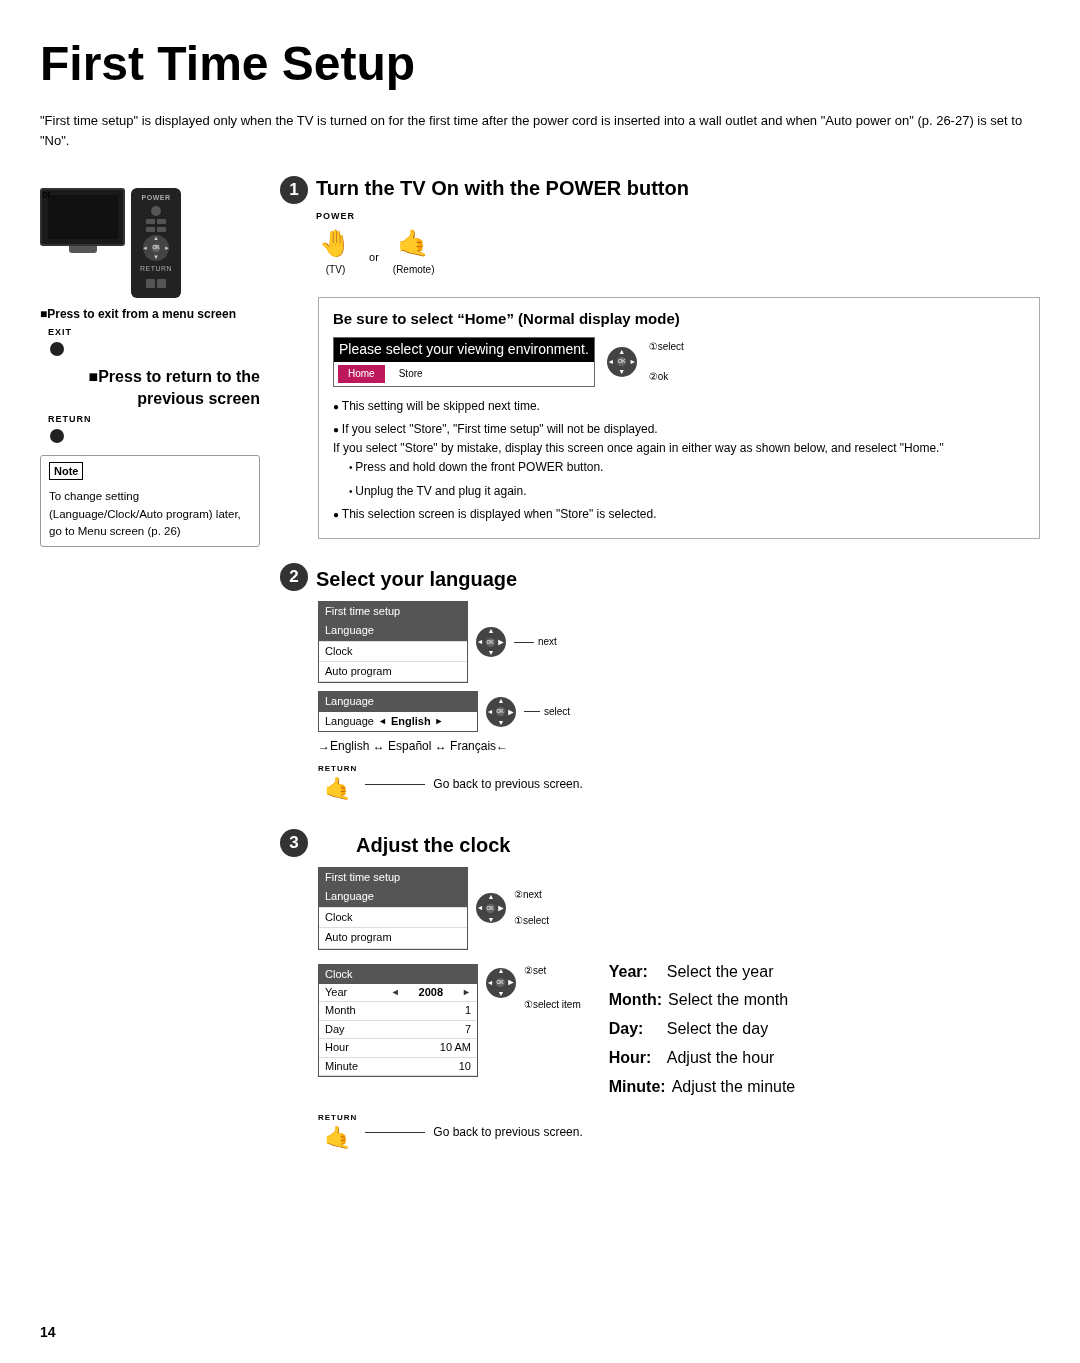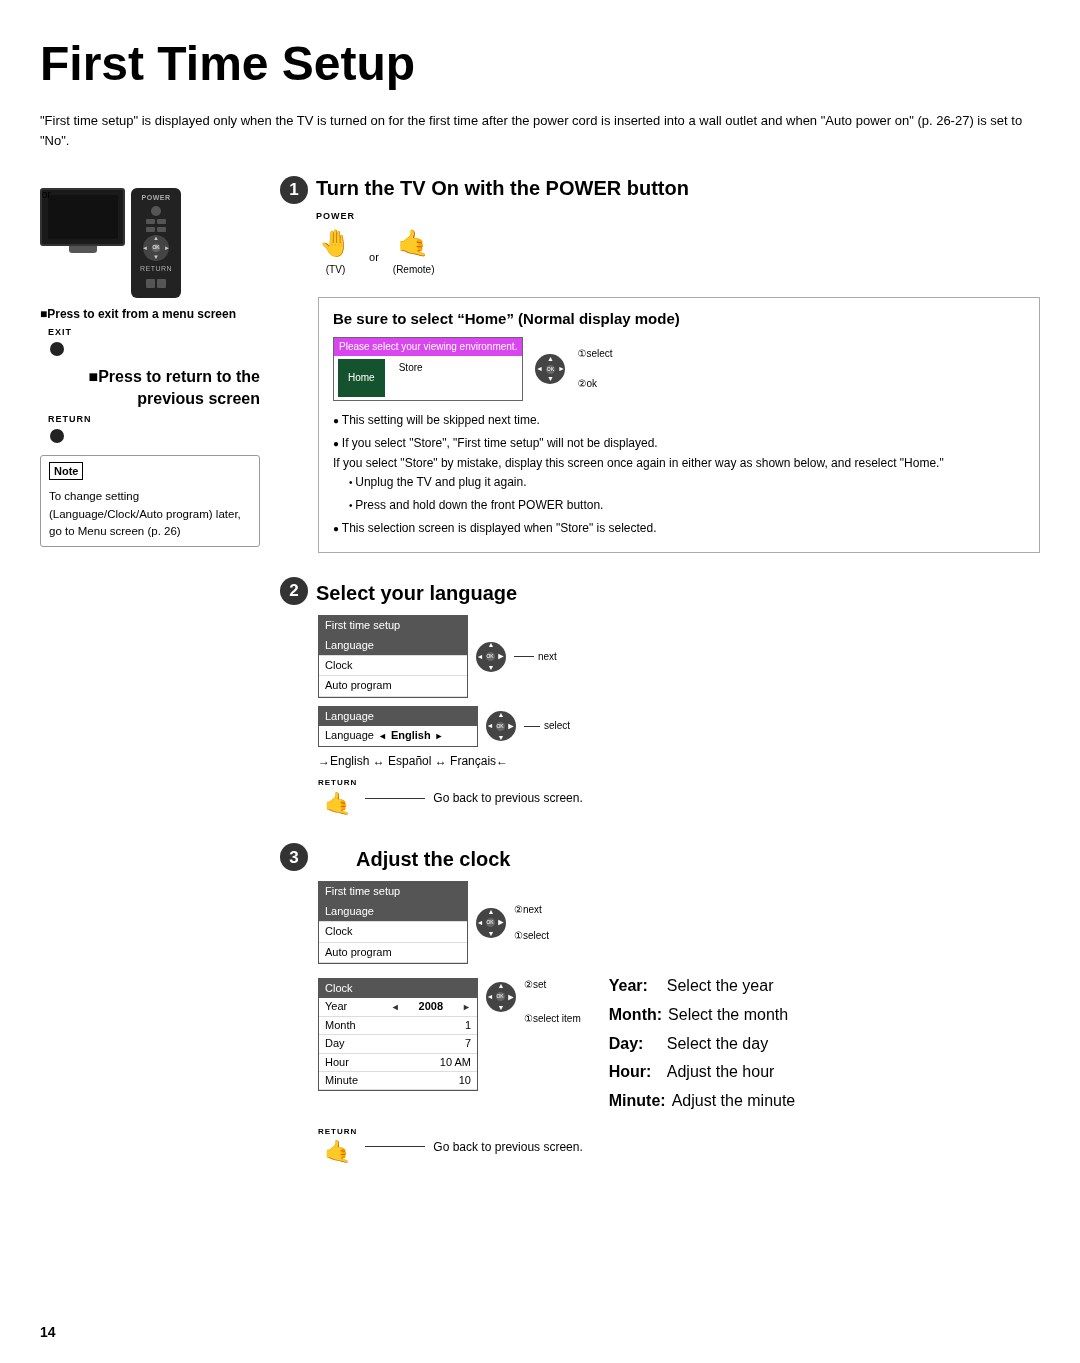--- a/index.html
+++ b/index.html
@@ -252,23 +252,23 @@
             </div>
           </div>
         </div>
       </div>
 
       <div style="border:1px solid #aaa; padding:10px 14px; margin-left:38px;">
         <div style="font-size:15px; font-weight:bold; margin-bottom:8px;">Be sure to select “Home” (Normal display mode)</div>
         <div style="display:flex; align-items:center; gap:12px; margin-bottom:10px;">
 
           <div style="border:1px solid #666; min-width:130px; font-size:10px;">
-            <div style="background:#d946ef; color:#fff; padding:2px 5px; font-size:10px;">Please select your viewing environment.</div>
+            <div style="background:#000000; color:#fff; padding:2px 5px; font-size:14px;">Please select your viewing environment.</div>
             <div style="display:flex; gap:0; padding:3px 4px;">
-              <div style="background:#14532d; color:#fff; padding:12px 10px; font-size:10px; margin-right:4px;">Home</div>
+              <div style="background:#be185d; color:#fff; padding:2px 10px; font-size:10px; margin-right:4px;">Home</div>
               <div style="padding:2px 10px; font-size:10px;">Store</div>
             </div>
           </div>
 
           <div style="display:flex; flex-direction:column; align-items:center; gap:3px;">
             <div style="width:30px; height:30px; background:#444; border-radius:50%; display:flex; align-items:center; justify-content:center; flex-direction:column;">
               <span style="color:#fff; font-size:7px;">▲</span>
               <div style="display:flex; align-items:center; gap:3px;">
                 <span style="color:#fff; font-size:7px;">◄</span>
                 <div style="width:9px; height:9px; background:#666; border-radius:50%; display:flex; align-items:center; justify-content:center;">
@@ -284,22 +284,22 @@
             <div style="font-size:10px;">①select</div>
             <div style="font-size:10px; margin-top:10px;">②ok</div>
           </div>
         </div>
 
         <ul class="bullet-list">
           <li>This setting will be skipped next time.</li>
           <li>If you select "Store", "First time setup" will not be displayed.
             <br>If you select "Store" by mistake, display this screen once again in either way as shown below, and reselect "Home."
             <ul class="sub-bullet">
+              <li>Press and hold down the front POWER button.</li>
               <li>Unplug the TV and plug it again.</li>
-              <li>Press and hold down the front POWER button.</li>
             </ul>
           </li>
           <li>This selection screen is displayed when "Store" is selected.</li>
         </ul>
       </div>
     </div>
 
     <div class="step">
       <div class="step-row" style="margin-bottom:8px;">
         <div class="num-circle">2</div>

